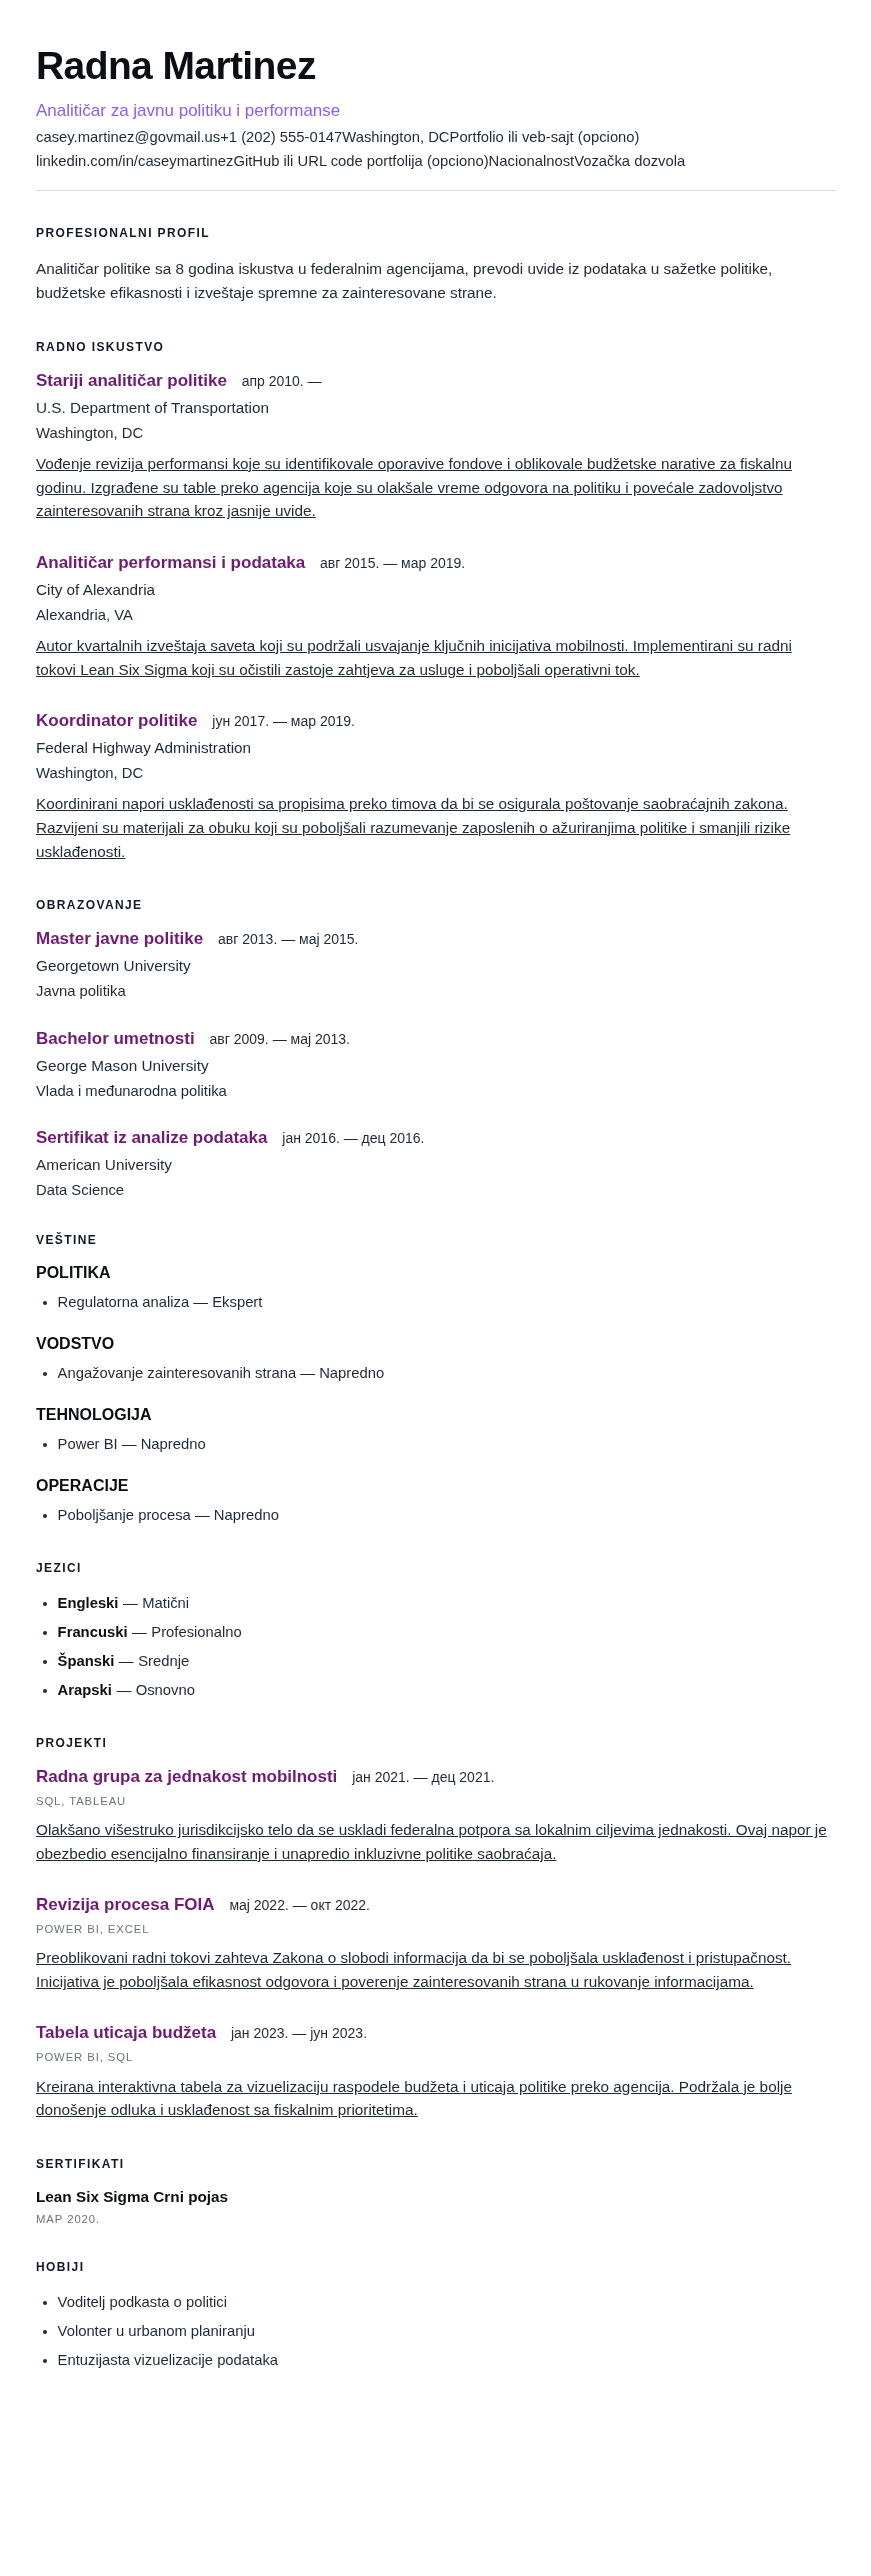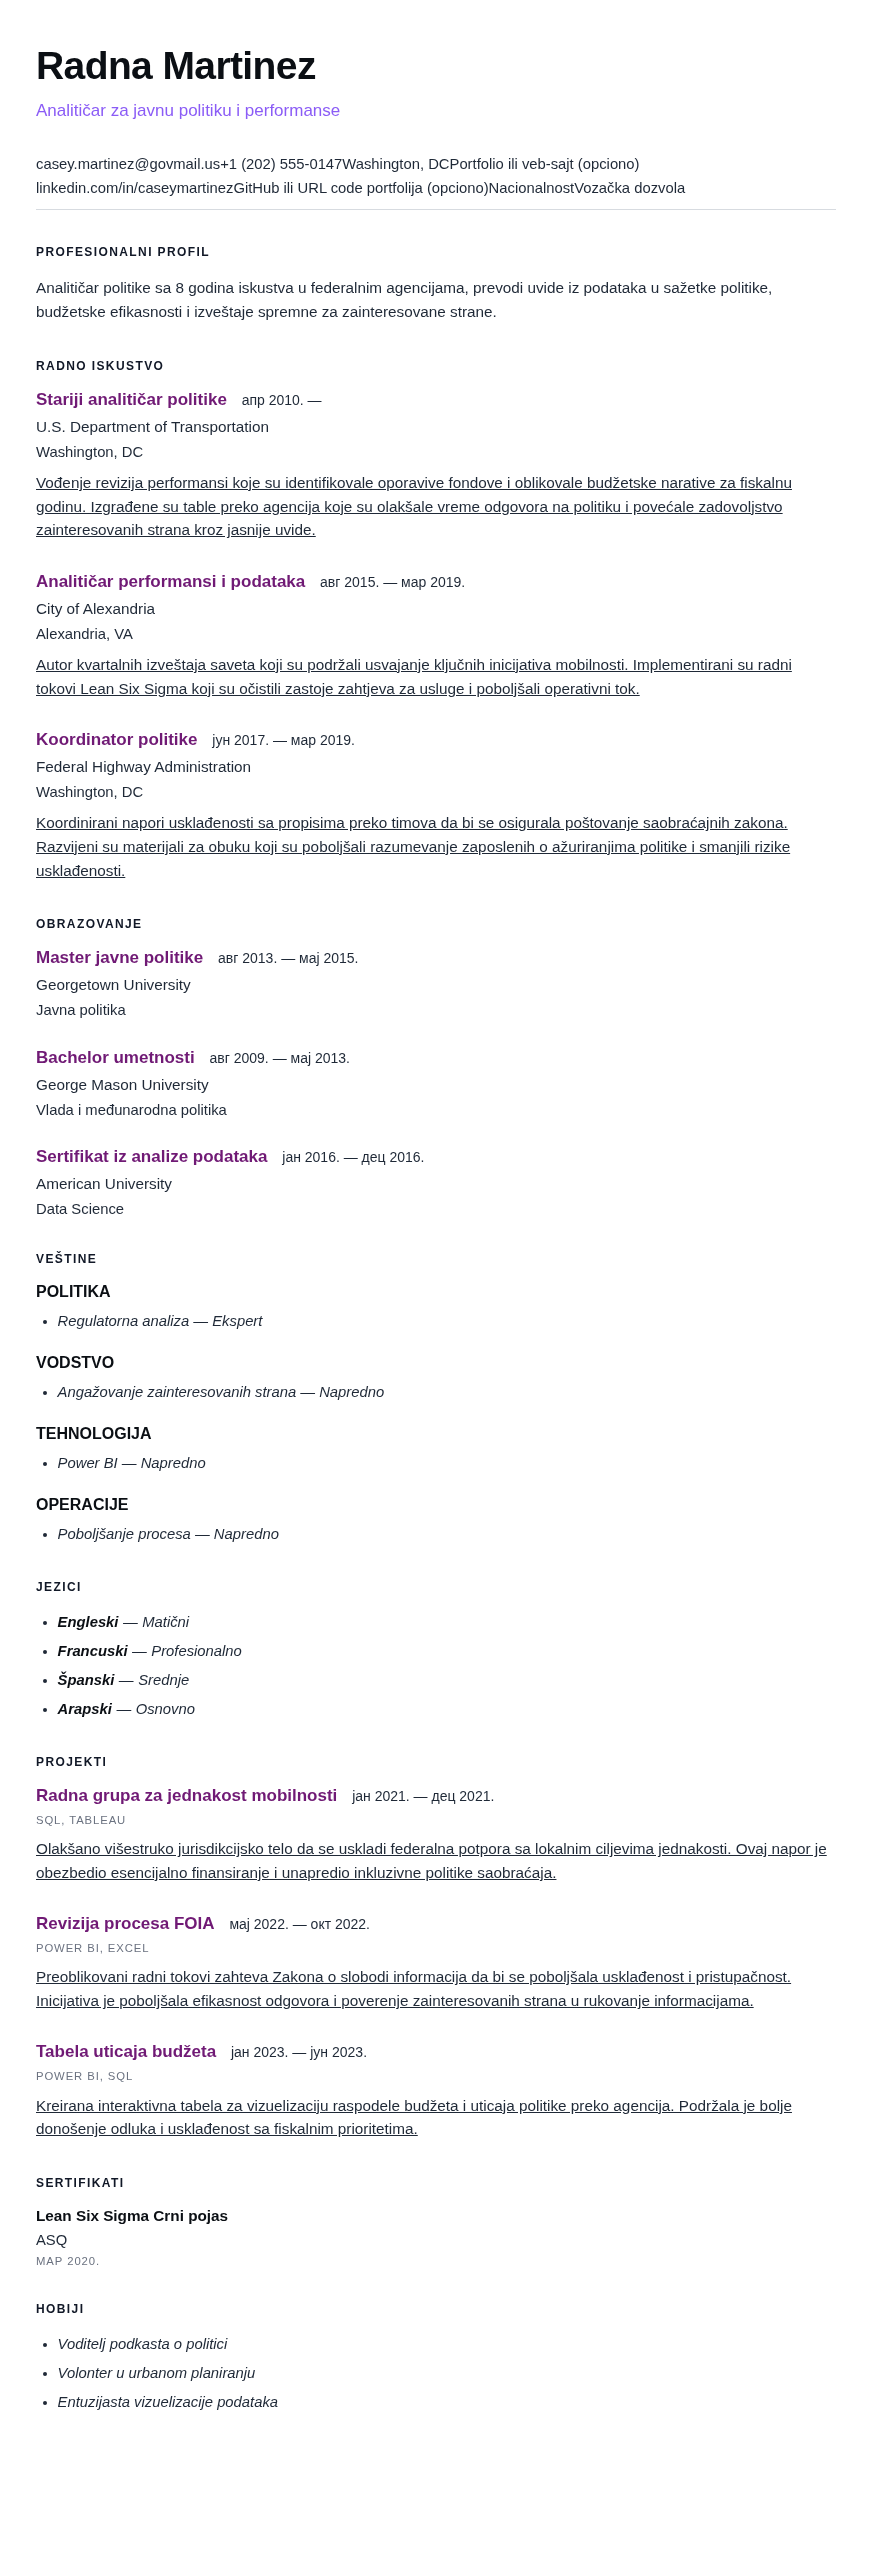--- a/index.html
+++ b/index.html
@@ -8,21 +8,21 @@
     width: 872px;
     min-height: 2576px;
     font-family: "Liberation Sans", "DejaVu Sans", sans-serif;
     color: #111827;
   }
   .page { padding: 44px 36px 51px 36px; }
 
   
   .candidate-name { font-size: 39px; font-weight: 700; letter-spacing: -0.6px; color: #0b0f14; }
   .candidate-title { font-size: 17px; font-weight: 400; margin-top: 12.5px; color: #8b5cf6; }
-  .contact-block { margin-top: 31px; padding-bottom: 9px; border-bottom: 0.6px solid #d7dbe0; }
+  .contact-block { margin-top: 4px; padding-bottom: 17px; border-bottom: 0.6px solid #d7dbe0; }
   .contact-row { font-size: 14.8px; line-height: 1.65; color: #1f2937; word-break: break-word; }
   .contact-row span { white-space: pre-wrap; }
 
   
   .section { margin-top: 35px; }
   .section-heading {
     font-size: 12px; font-weight: 700; letter-spacing: 1.4px;
     text-transform: uppercase; color: #111827; margin-bottom: 17px;
   }
 
@@ -40,21 +40,21 @@
   .entry-tech {
     font-size: 11.3px; letter-spacing: 0.9px; text-transform: uppercase;
     color: #6b7280; margin-top: 8px;
   }
 
   
   .skill-group { margin-bottom: 21.6px; }
   .skill-group:last-child { margin-bottom: 0; }
   .skill-category { font-size: 16px; font-weight: 700; color: #0b0f14; margin-bottom: 9px; }
 
-  ul.dot-list { list-style: disc; padding-left: 21.6px; font-style: italic; }
+  ul.dot-list { list-style: disc; padding-left: 21.6px; }
   ul.dot-list li { font-size: 14.8px; line-height: 1.5; color: #1f2937; margin-bottom: 6.8px; }
   ul.dot-list li:last-child { margin-bottom: 0; }
 
   .lang-name { font-weight: 700; color: #0b0f14; }
   .lang-sep { margin: 0 4.5px; }
 
   
   .cert-name { font-size: 15.3px; font-weight: 700; color: #0b0f14; }
   .cert-issuer { font-size: 14.8px; color: #1f2937; margin-top: 6.8px; }
   .cert-date { font-size: 11.3px; letter-spacing: 0.9px; text-transform: uppercase; color: #6b7280; margin-top: 6.8px; }
@@ -217,21 +217,20 @@
       </div>
       <div class="entry-tech">POWER BI, SQL</div>
       <p class="body-text entry-desc">Kreirana interaktivna tabela za vizuelizaciju raspodele budžeta i uticaja politike preko agencija. Podržala je bolje donošenje odluka i usklađenost sa fiskalnim prioritetima.</p>
     </div>
   </section>
 
   <section class="section">
     <h2 class="section-heading">SERTIFIKATI</h2>
     <div class="entry">
       <div class="cert-name">Lean Six Sigma Crni pojas</div>
-      <div class="cert-issuer">ASQ</div>
       <div class="cert-date">МАР 2020.</div>
     </div>
   </section>
 
   <section class="section">
     <h2 class="section-heading">HOBIJI</h2>
     <ul class="dot-list">
       <li>Voditelj podkasta o politici</li>
       <li>Volonter u urbanom planiranju</li>
       <li>Entuzijasta vizuelizacije podataka</li>

